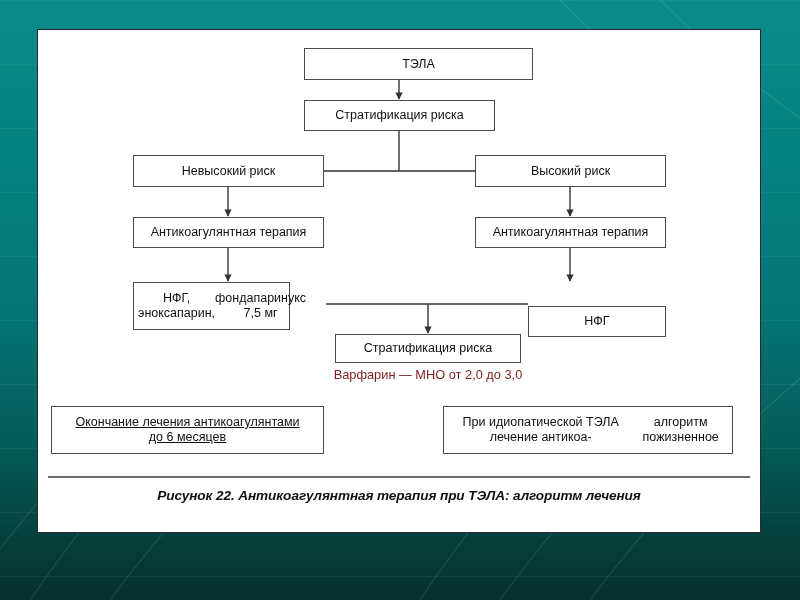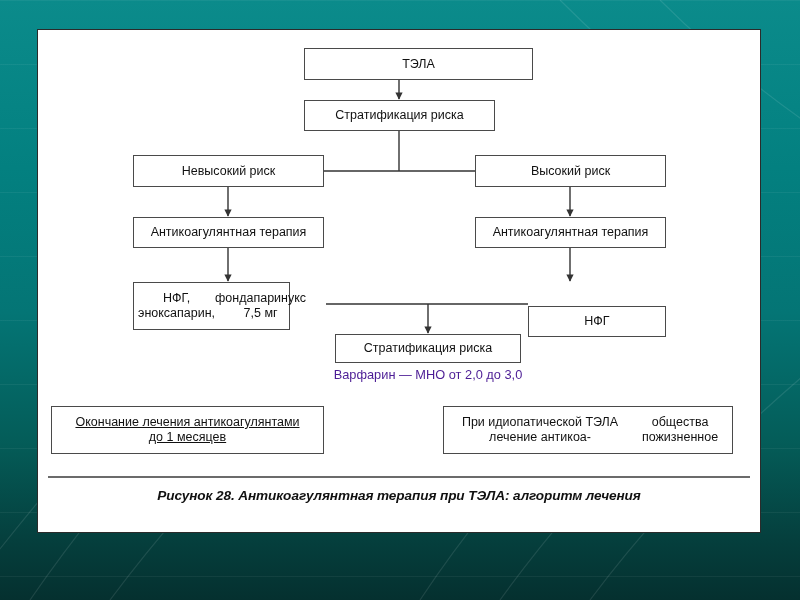--- a/index.html
+++ b/index.html
@@ -58,21 +58,21 @@
     font-size: 12.5px;
     line-height: 15px;
     display: flex;
     align-items: center;
     justify-content: center;
     text-align: center;
     padding: 1px 4px;
   }
   .plain-text {
     position: absolute;
-    color: #4c1d95;
+    color: #7f1d1d;
     font-size: 12.8px;
     line-height: 15px;
     text-align: center;
     white-space: nowrap;
   }
   .connectors {
     position: absolute;
     left: 0;
     top: 0;
     width: 722px;
@@ -190,30 +190,30 @@
       <div class="node" style="left:297px; top:304px; width:186px; height:29px;">
         <span>Стратификация риска</span>
       </div>
 
       <div class="plain-text" style="left:257px; top:337px; width:266px;">
         <span>Варфарин — МНО от 2,0 до 3,0</span>
       </div>
 
       <div class="node" style="left:13px; top:376px; width:273px; height:48px; flex-direction:column; justify-content:center;text-decoration:underline;">
         <span>Окончание лечения антикоагулянтами</span>
-        <span>до 1 месяцев</span>
+        <span>до 6 месяцев</span>
       </div>
 
       <div class="node" style="left:405px; top:376px; width:290px; height:48px; flex-direction:row; justify-content:center;">
         <span>При идиопатической ТЭЛА лечение антикоа-</span>
-        <span>общества пожизненное</span>
+        <span>алгоритм пожизненное</span>
       </div>
 
     </div>
 
     <div id="caption-sep"></div>
 
     <div id="caption">
-      <div>Рисунок 28. Антикоагулянтная терапия при ТЭЛА: алгоритм лечения</div>
+      <div>Рисунок 22. Антикоагулянтная терапия при ТЭЛА: алгоритм лечения</div>
     </div>
 
   </div>
 </div>
 
 </body></html>

